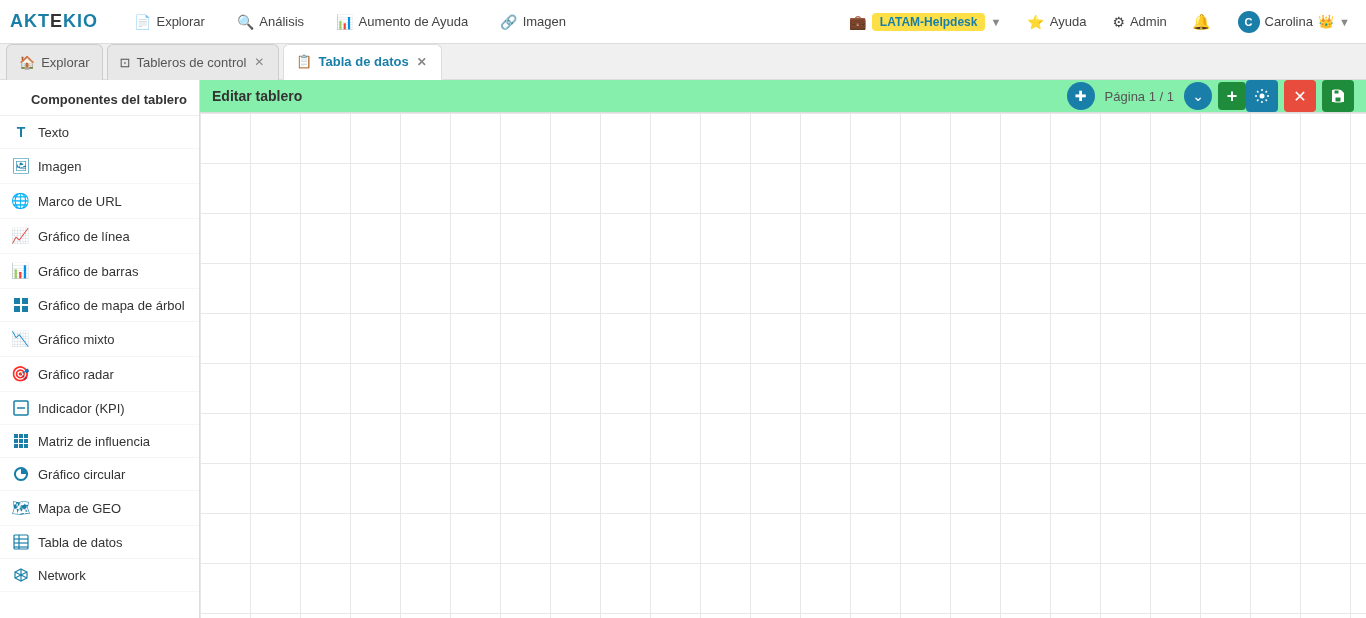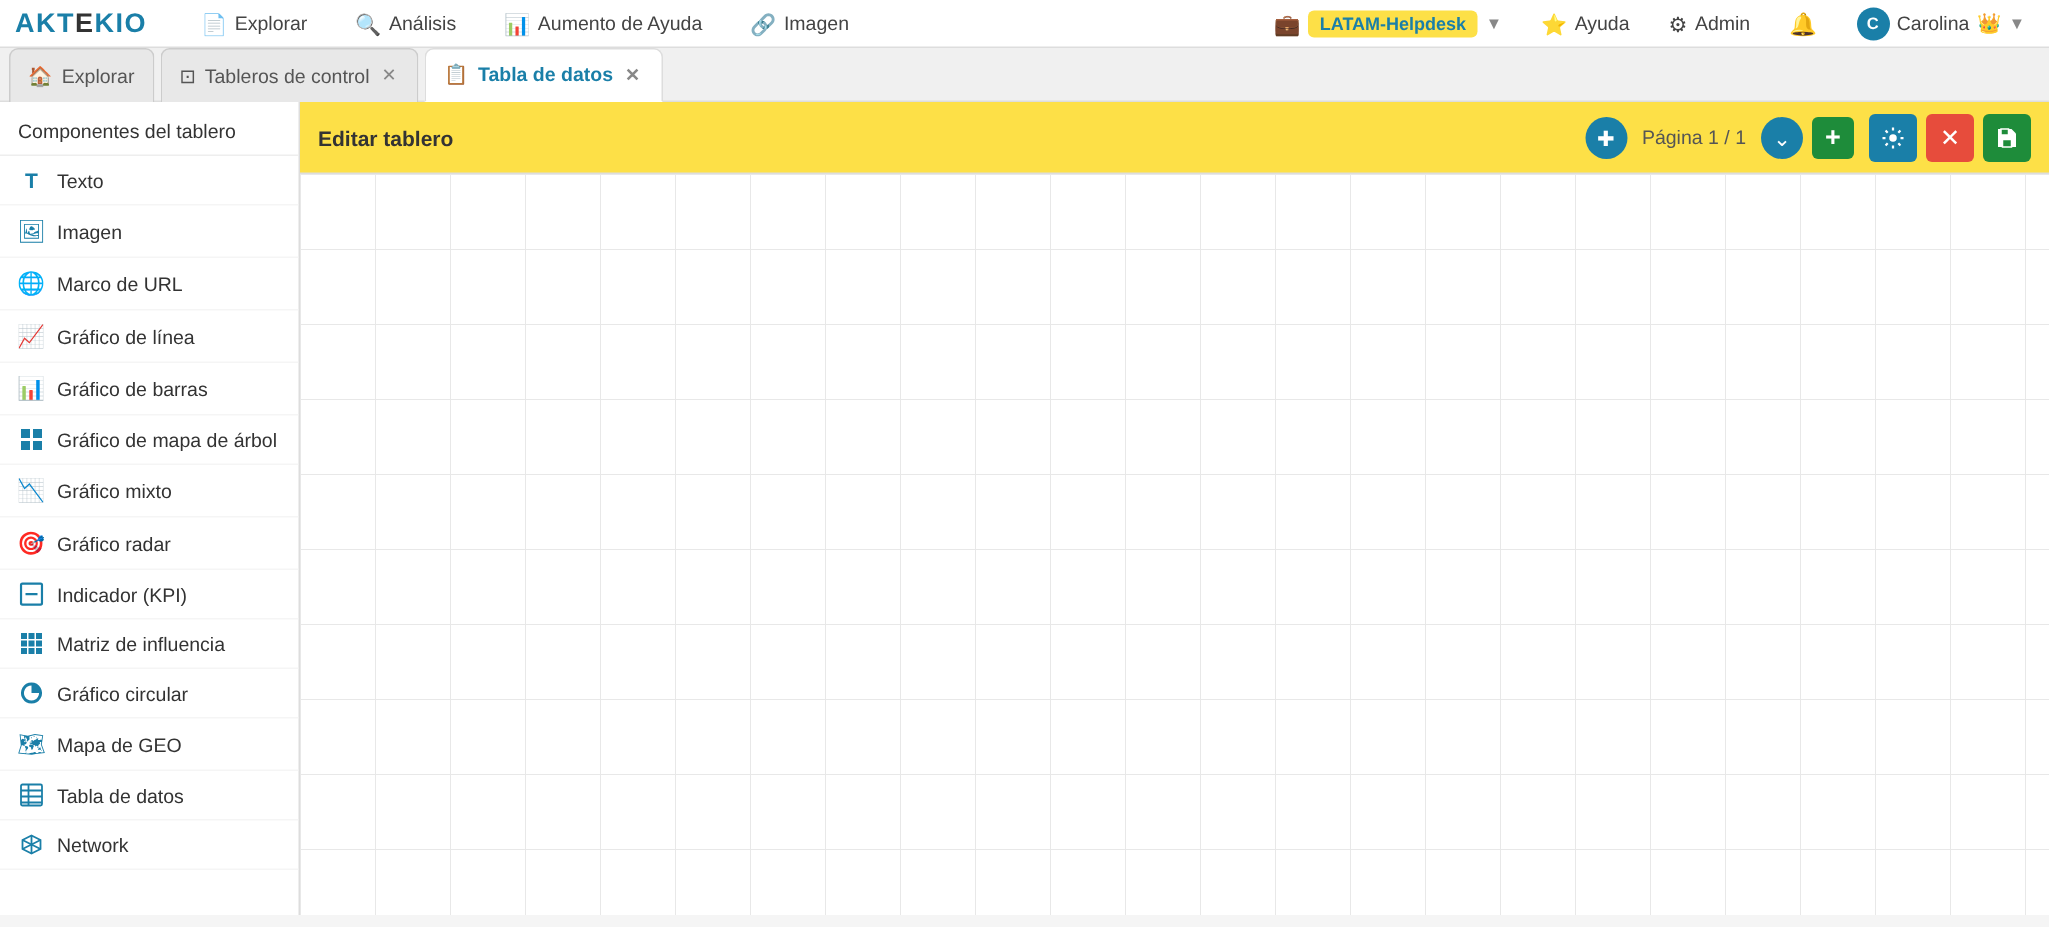--- a/index.html
+++ b/index.html
@@ -4,21 +4,21 @@
   <style>
     * { box-sizing: border-box; margin: 0; padding: 0; }
     body { font-family: 'Segoe UI', Arial, sans-serif; font-size: 13px; background: #f5f5f5; overflow: hidden; }
 
     
     .navbar {
       display: flex;
       align-items: center;
       background: #fff;
       border-bottom: 1px solid #ddd;
-      height: 32px;
+      height: 44px;
       padding: 0 10px;
       gap: 20px;
     }
     .navbar-logo {
       font-weight: 900;
       font-size: 18px;
       color: #1a7fa8;
       letter-spacing: 1px;
       margin-right: 10px;
     }
@@ -125,24 +125,25 @@
       width: 200px;
       background: #fff;
       border-right: 1px solid #ddd;
       display: flex;
       flex-direction: column;
       overflow-y: auto;
       flex-shrink: 0;
     }
     .sidebar-header {
       padding: 12px 12px 8px 12px;
-      font-weight: 400;
+      font-weight: 700;
       font-size: 13px;
       color: #333;
       border-bottom: 1px solid #eee;
+      text-align: right;
     }
     .sidebar-item {
       display: flex;
       align-items: center;
       gap: 8px;
       padding: 8px 12px;
       cursor: pointer;
       color: #333;
       font-size: 13px;
       border-bottom: 1px solid #f5f5f5;
@@ -161,23 +162,22 @@
       flex: 1;
       display: flex;
       flex-direction: column;
       background: #fff;
     }
     .content-toolbar {
       display: flex;
       align-items: center;
       padding: 6px 12px;
       border-bottom: 1px solid #ddd;
-      gap: 10px;
-      height: 48px;
-      background: #fde047;
+      height: 33px;
+      background: #86efac;
     }
     .content-title {
       font-size: 14px;
       font-weight: 600;
       color: #333;
       flex: 1;
     }
     .page-controls {
       display: flex;
       align-items: center;

